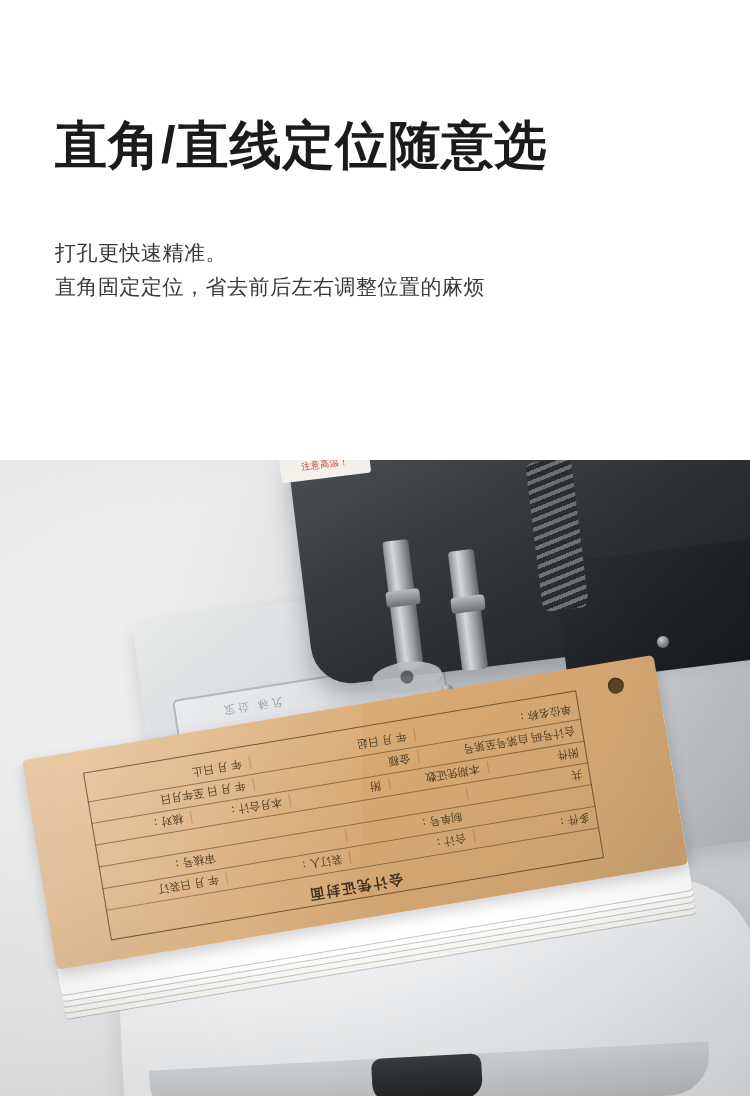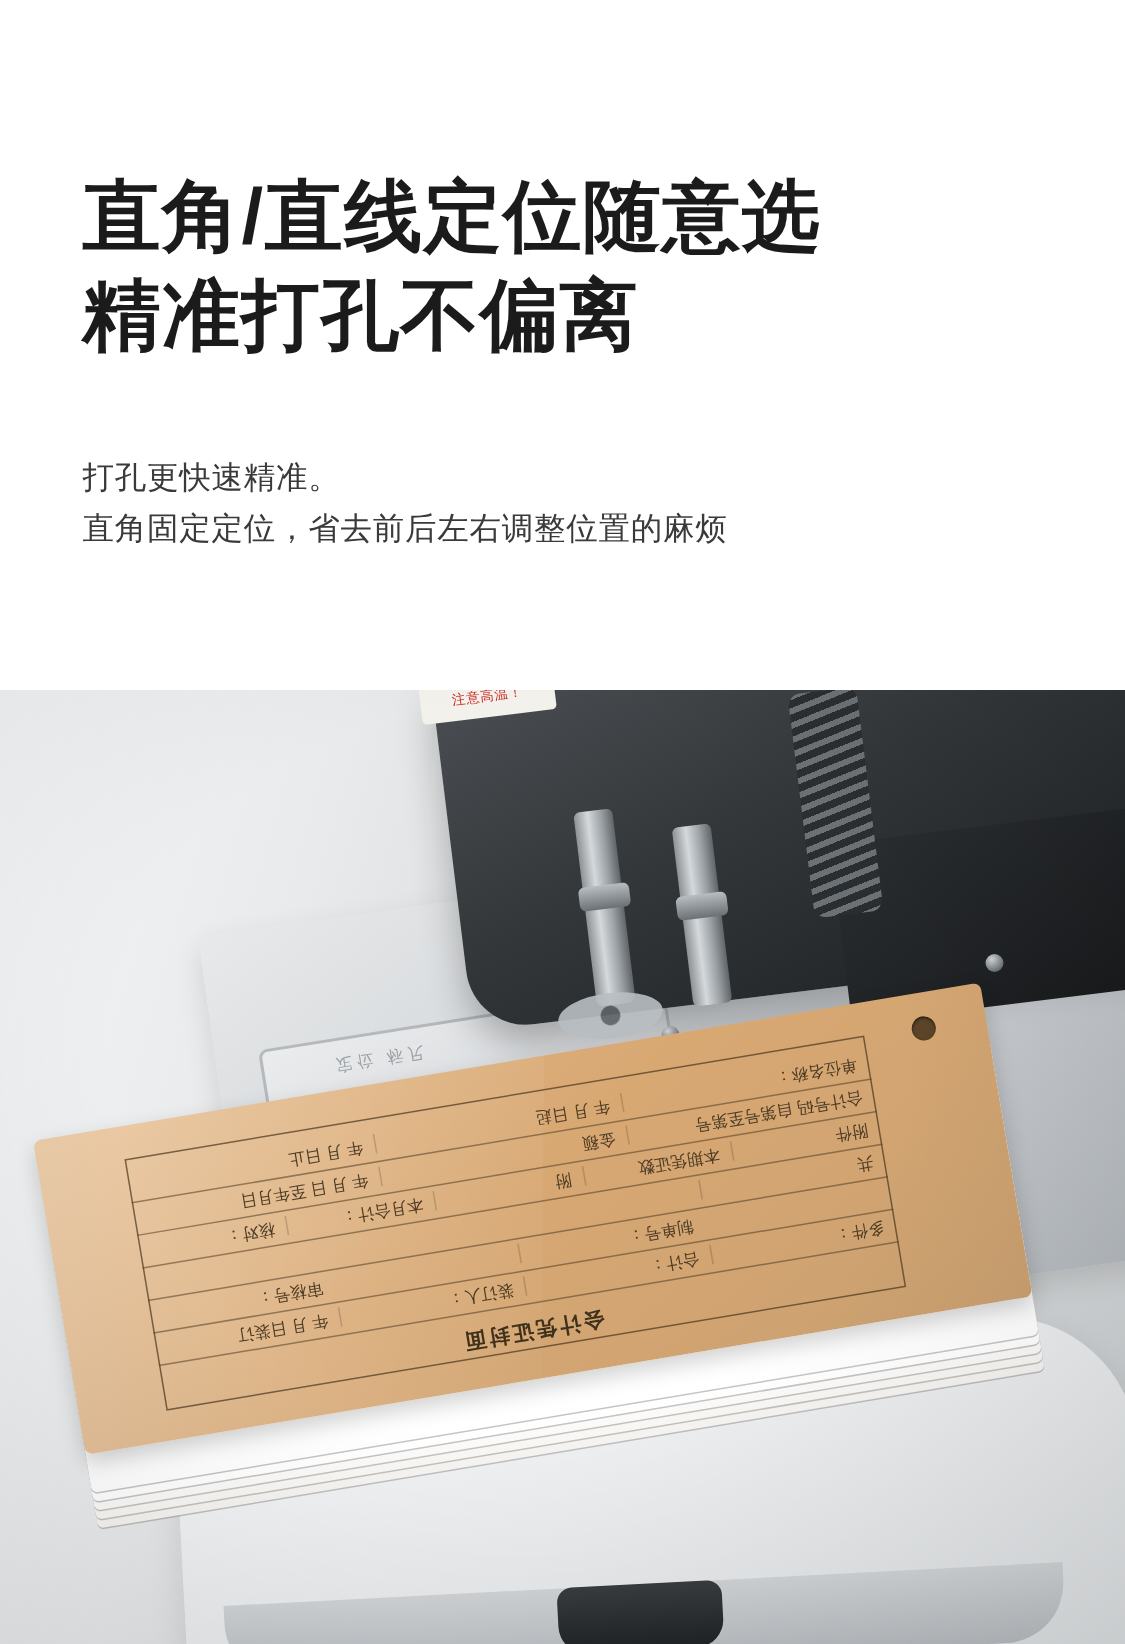--- a/index.html
+++ b/index.html
@@ -367,21 +367,20 @@
   }
 </style>
 </head>
 <body>
 
 <div class="page">
 
   <div class="text-block">
     <h1 class="headline">
       <span>直角/直线定位随意选</span>
-      <span class="line2">精准打孔不偏离</span>
     </h1>
     <div class="subcopy">
       <span>打孔更快速精准。</span>
       <span>直角固定定位，省去前后左右调整位置的麻烦</span>
     </div>
   </div>
 
   <div class="photo">
     <div class="bg-base"></div>
     <div class="desk-left"></div>

